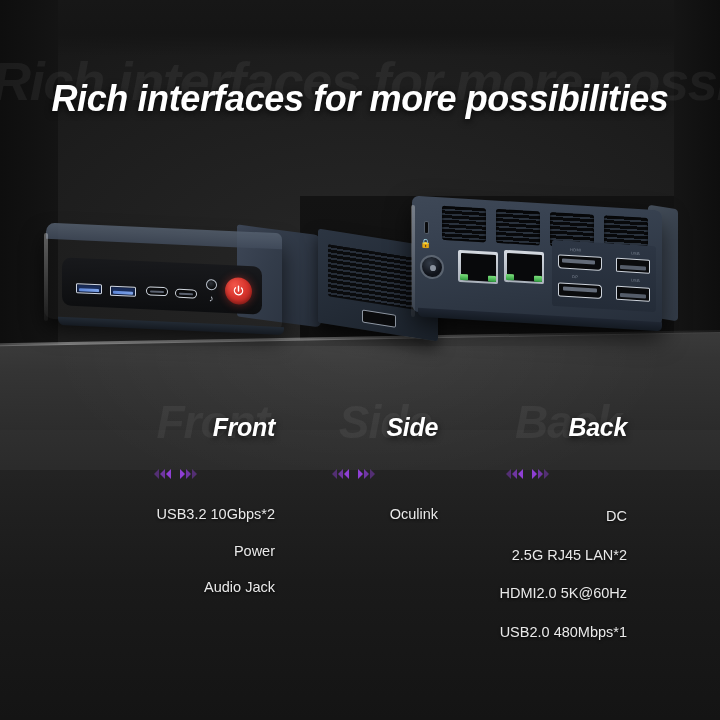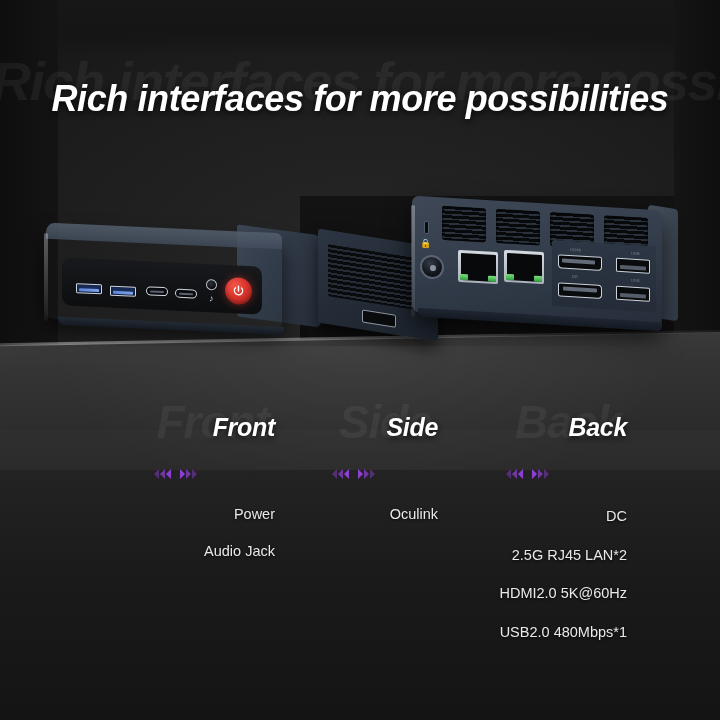--- a/index.html
+++ b/index.html
@@ -432,20 +432,21 @@
             <span class="chev chev-l d2"></span>
             <span class="chev chev-l d3"></span>
         </span>
         <span class="chev-group">
           <span class="chev chev-r d3"></span>
             <span class="chev chev-r d2"></span>
             <span class="chev chev-r d1"></span>
         </span>
       </div>
       <ul class="col-list">
+        <li>USB3.2 10Gbps*2</li>
         <li>Power</li>
         <li>Audio Jack</li>
       </ul>
     </div>
 
     <div class="col" id="col-side">
       <div class="col-head">
         <div class="head-ghost">Side</div>
         <div class="head-main">Side</div>
       </div>

